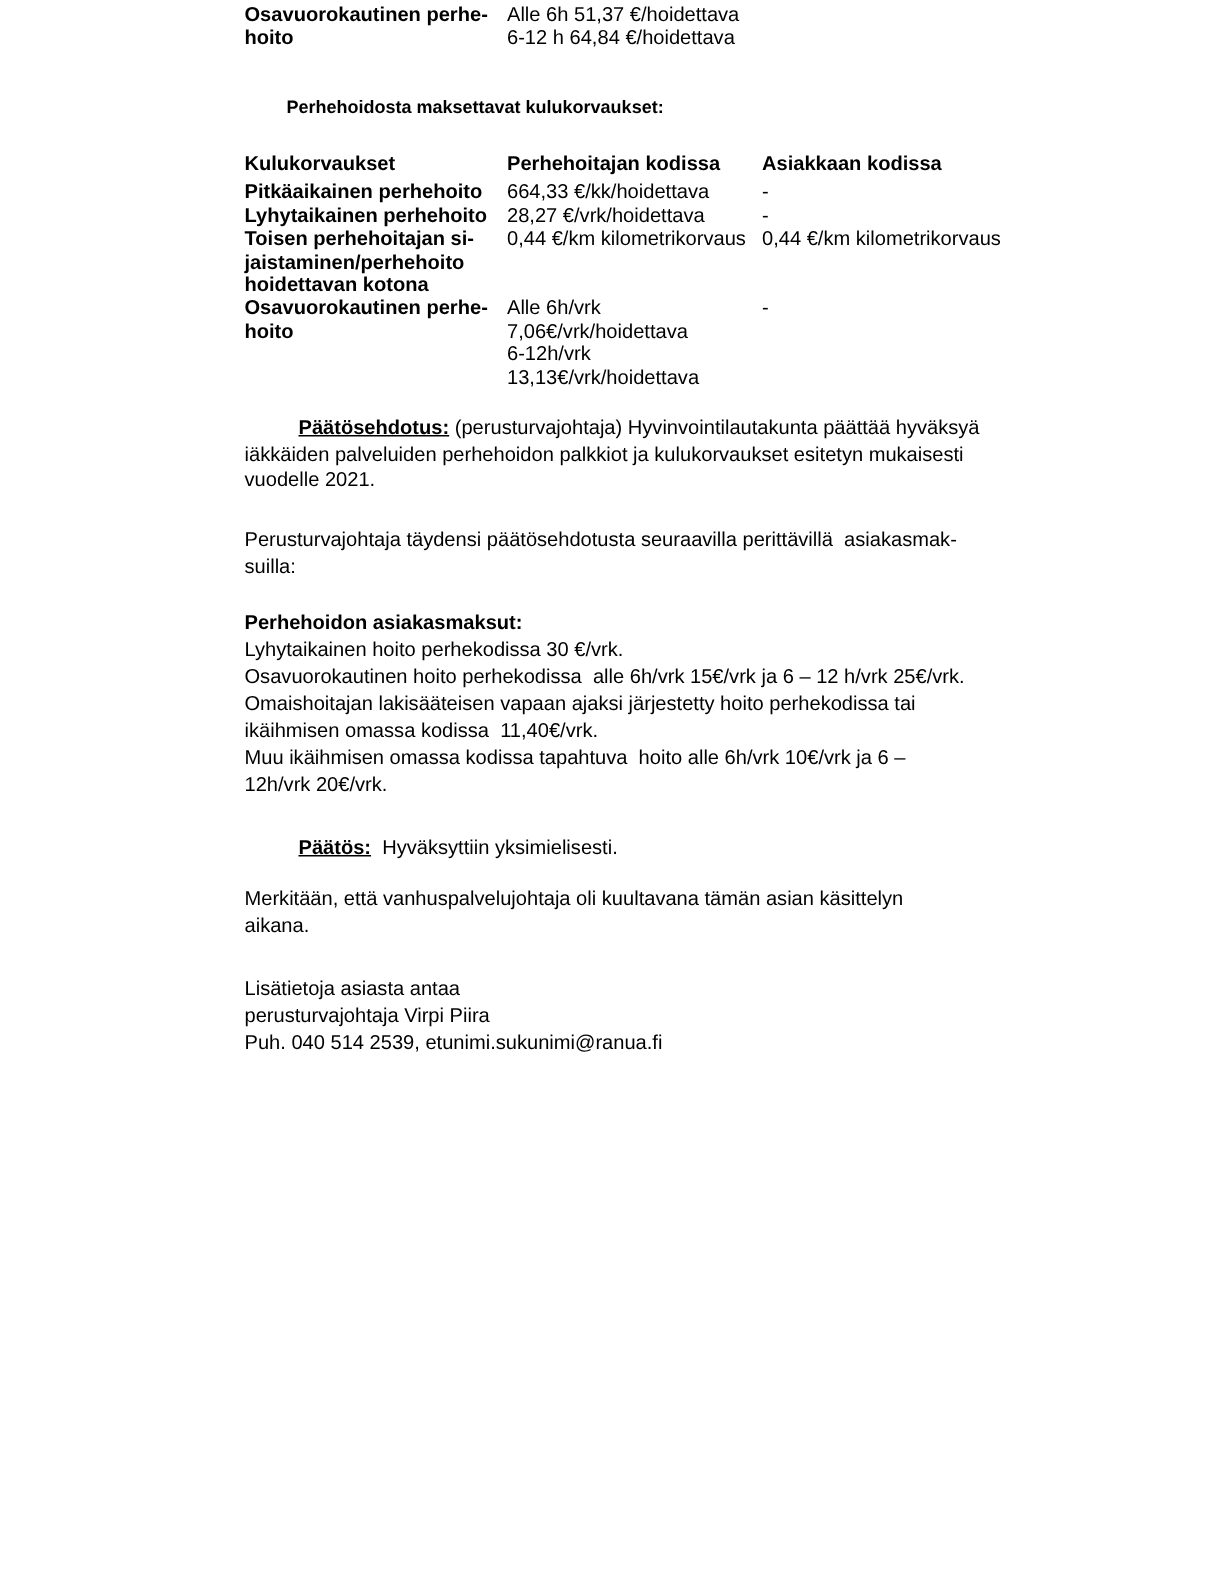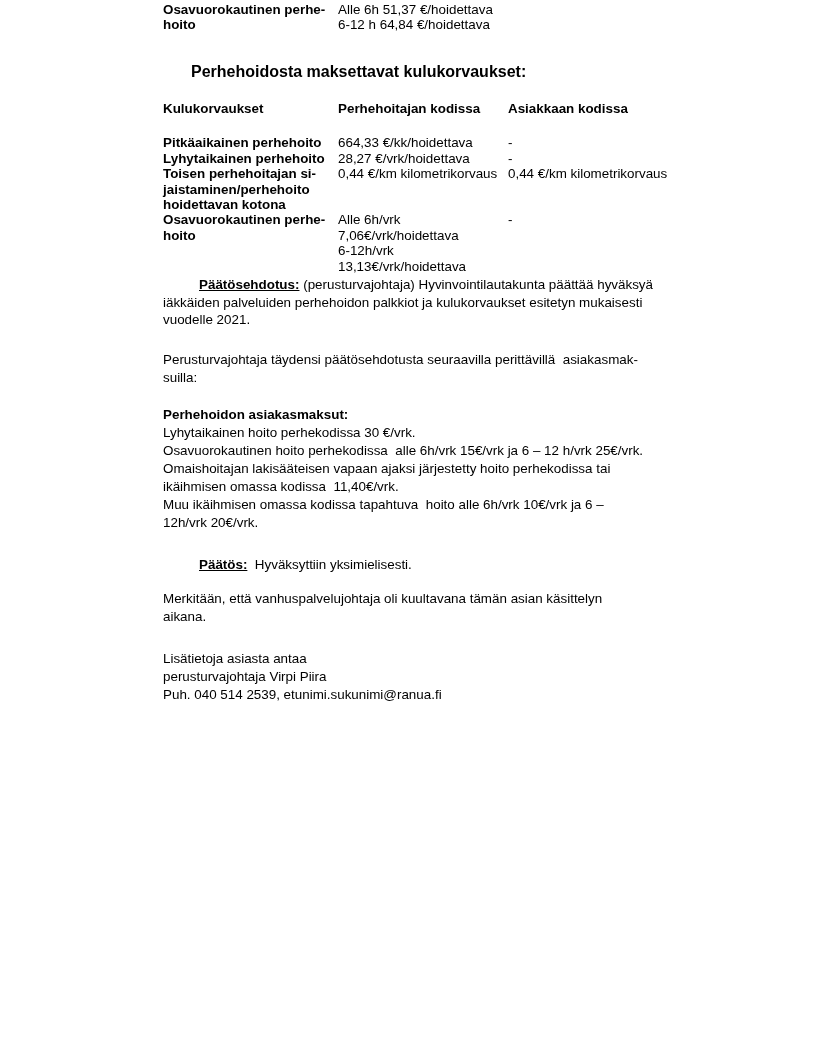--- a/index.html
+++ b/index.html
@@ -9,27 +9,27 @@
     background:#ffffff;
     color:#000000;
     font-family:"Liberation Sans","DejaVu Sans",sans-serif;
     font-size:13.4px;
     overflow:hidden;
   }
   .abs{position:absolute;left:163px;margin:0;}
   .pre{white-space:pre-wrap;}
   .bold{font-weight:bold;}
   .underline{text-decoration:underline;margin-left:36px;}
-  .heading{font-size:16px;font-weight:bold;line-height:15px;padding-left:28px;}
+  .heading{font-size:12px;font-weight:bold;line-height:15px;padding-left:28px;}
   .tbl{line-height:15.4px;}
   .trow{display:flex;align-items:flex-start;}
   .c1{width:175px;}
   .c2{width:170px;}
   .c3{width:250px;}
-  .hdr-row{margin-bottom:19px;}
+  .hdr-row{margin-bottom:4px;}
   .para{line-height:17.5px;width:610px;}
   .fees{line-height:18px;}
   .line{display:block;}
 </style>
 </head>
 <body>
 
 <div class="page">
 
   <section class="abs tbl" style="top:2px">

